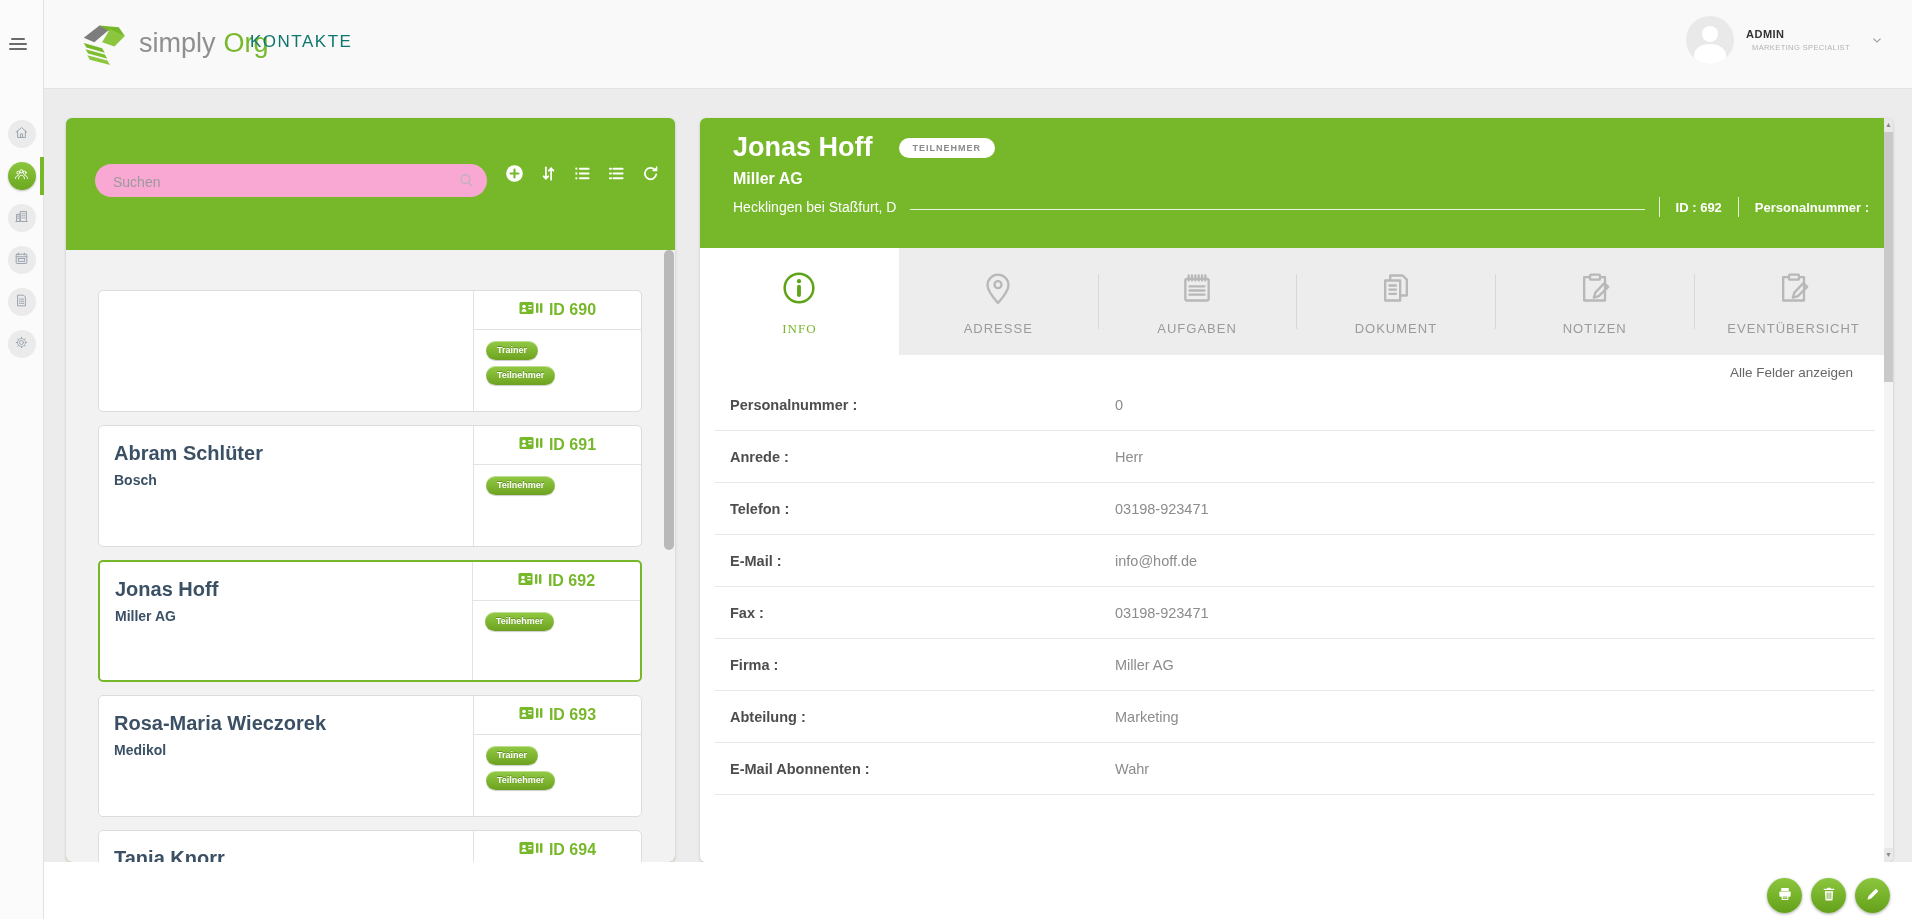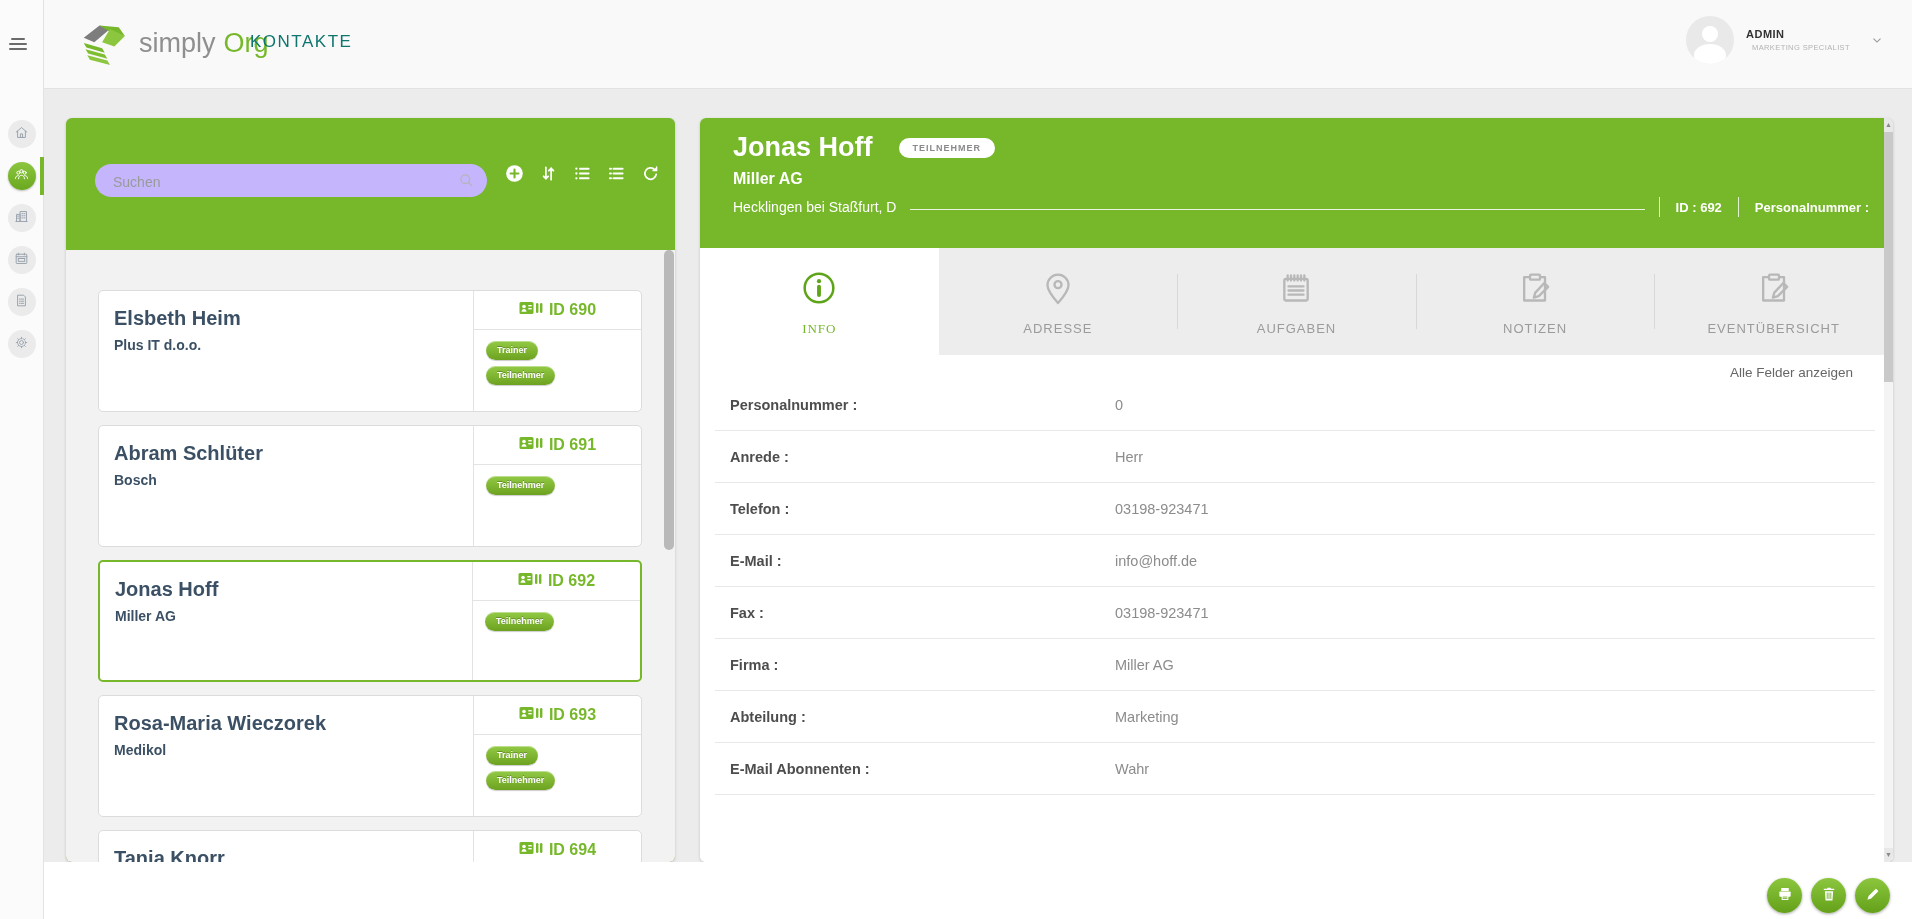--- a/index.html
+++ b/index.html
@@ -31,21 +31,21 @@
   .rail-item svg{width:17px;height:17px;}
   .rail-item.active{background:linear-gradient(#8cc63f,#6aa81f);color:#fff;box-shadow:0 1px 2px rgba(0,0,0,.25);}
   .rail-item.active::after{content:"";position:absolute;right:-8px;top:-5px;width:4px;height:38px;background:#76b82a;}
 
   
   .panel{position:absolute;top:118px;height:744px;border-radius:6px;box-shadow:0 1px 3px rgba(0,0,0,.18);overflow:hidden;}
 
   
   .list-panel{left:66px;width:609px;background:#76b82a;}
   .list-head{position:relative;height:132px;}
-  .search-wrap{position:absolute;left:29px;top:46px;width:392px;height:33px;background:#c4b5fd;border-radius:17px;}
+  .search-wrap{position:absolute;left:29px;top:46px;width:392px;height:33px;background:#f9a8d4;border-radius:17px;}
   .search-wrap input{position:absolute;left:16px;top:0;width:330px;height:33px;border:0;outline:0;background:transparent;font-size:14px;color:#555;font-family:"Liberation Sans",sans-serif;}
   .search-wrap input::placeholder{color:#9a9a9a;}
   .search-icon{position:absolute;right:11px;top:7px;width:19px;height:19px;color:#b5b5b5;cursor:pointer;}
   .list-toolbar{position:absolute;right:14px;top:45px;display:flex;align-items:center;gap:13px;}
   .tool-btn{width:21px;height:21px;color:#fff;cursor:pointer;}
   .tool-btn svg{width:21px;height:21px;}
   .list-body{position:absolute;left:0;top:132px;right:0;bottom:0;background:#f2f2f2;padding:40px 33px 0 32px;box-sizing:border-box;}
   .list-scroll{position:absolute;right:1px;top:132px;width:10px;height:300px;background:#b9b9b9;border-radius:6px;cursor:pointer;}
 
   .card{position:relative;height:122px;margin-bottom:13px;background:#fff;border:1px solid #dcdcdc;border-radius:5px;box-sizing:border-box;cursor:pointer;}
@@ -209,24 +209,20 @@
               <path d="M8.5 6.5H19M8.5 12H19M8.5 17.5H19M4.5 6.5h1.2M4.5 12h1.2M4.5 17.5h1.2"></path>
             </svg></span>
           <span class="tool-btn"><svg viewBox="0 0 24 24" fill="none" stroke="currentColor" stroke-width="2" stroke-linecap="round">
               <path d="M18.5 13a6.5 6.5 0 1 1-1.7-5.4"></path>
               <path d="M19 4.5v4.2h-4.2" fill="currentColor" stroke-width="1.6"></path>
             </svg></span>
         </div>
     </div>
     <div class="list-body" id="list-body">
         <div class="card">
-          <div class="card-left">
-            <div class="card-name">Elsbeth Heim</div>
-            <div class="card-company">Plus IT d.o.o.</div>
-          </div>
           <div class="card-right">
             <div class="card-id">
               <span><svg viewBox="0 0 24 14">
                   <rect x="0.5" y="1" width="14" height="12" rx="1.5" fill="currentColor"></rect>
                   <circle cx="5" cy="5.5" r="1.8" fill="#fff"></circle>
                   <path d="M2.5 10.8c0-1.9 1.2-2.9 2.5-2.9s2.5 1 2.5 2.9z" fill="#fff"></path>
                   <rect x="9.3" y="4" width="3.4" height="1.4" fill="#fff"></rect>
                   <rect x="9.3" y="7" width="3.4" height="1.4" fill="#fff"></rect>
                   <rect x="17" y="2" width="2.4" height="10" rx="1.2" fill="currentColor"></rect>
                   <rect x="21" y="2" width="2.4" height="10" rx="1.2" fill="currentColor"></rect>
@@ -368,20 +364,28 @@
         </div>
         <div class="tab">
           <span><svg viewBox="0 0 24 24" fill="none" stroke="currentColor" stroke-width="1.4" stroke-linecap="round">
               <rect x="5" y="6.5" width="14" height="13" rx="1"></rect>
               <path d="M7 4.5v3M9 4.5v3M11 4.5v3M13 4.5v3M15 4.5v3M17 4.5v3M7.5 11h9M7.5 13.5h9M7.5 16h9"></path>
             </svg></span>
           <span class="tab-label">AUFGABEN</span>
         </div>
         <div class="tab">
           <span><svg viewBox="0 0 24 24" fill="none" stroke="currentColor" stroke-width="1.4" stroke-linejoin="round">
+              <path d="M5.5 7.5h9v12h-9z"></path>
+              <path d="M8.5 7.5v-3h7.5l2.5 2.5v9.5h-3.5"></path>
+              <path d="M7.5 10.5h5M7.5 13h5M7.5 15.5h5"></path>
+            </svg></span>
+          <span class="tab-label">DOKUMENT</span>
+        </div>
+        <div class="tab">
+          <span><svg viewBox="0 0 24 24" fill="none" stroke="currentColor" stroke-width="1.4" stroke-linejoin="round">
               <path d="M14.5 5.5h3.5v14h-12.5v-14h3.5"></path>
               <rect x="9" y="4" width="6" height="3" rx=".6"></rect>
               <path d="M17.6 9l2.3 2.3-5.6 5.6-3 .9.9-3z"></path>
             </svg></span>
           <span class="tab-label">NOTIZEN</span>
         </div>
         <div class="tab">
           <span><svg viewBox="0 0 24 24" fill="none" stroke="currentColor" stroke-width="1.4" stroke-linejoin="round">
               <path d="M14.5 5.5h3.5v14h-12.5v-14h3.5"></path>
               <rect x="9" y="4" width="6" height="3" rx=".6"></rect>

